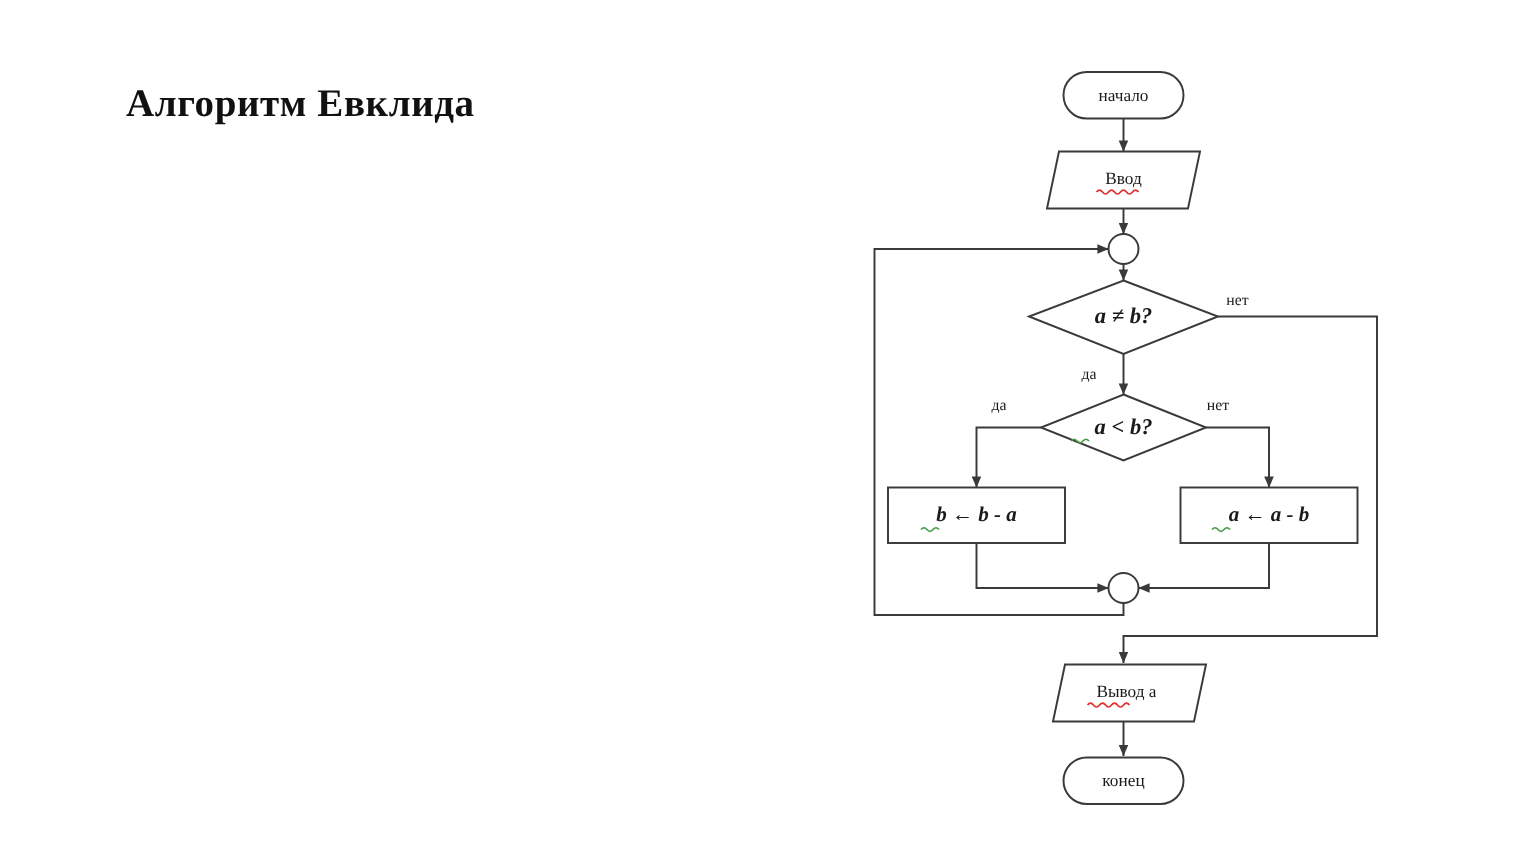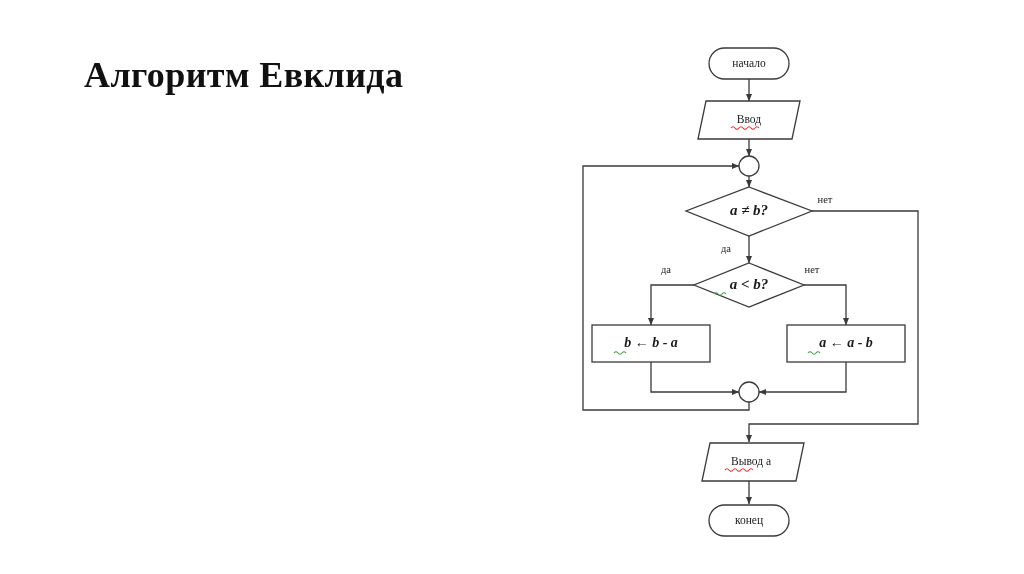--- a/index.html
+++ b/index.html
@@ -14,21 +14,21 @@
     background: #ffffff;
     overflow: hidden;
     font-family: "Liberation Serif", "DejaVu Serif", serif;
   }
   #title {
     position: absolute;
     left: 84px;
     top: 54px;
     font-family: "Liberation Serif", "DejaVu Serif", serif;
     font-weight: bold;
-    font-size: 36px;
+    font-size: 26px;
     color: #111111;
     letter-spacing: 0.4px;
     white-space: nowrap;
   }
   #flow {
     position: absolute;
     left: 0;
     top: 0;
   }
   .node-text {

